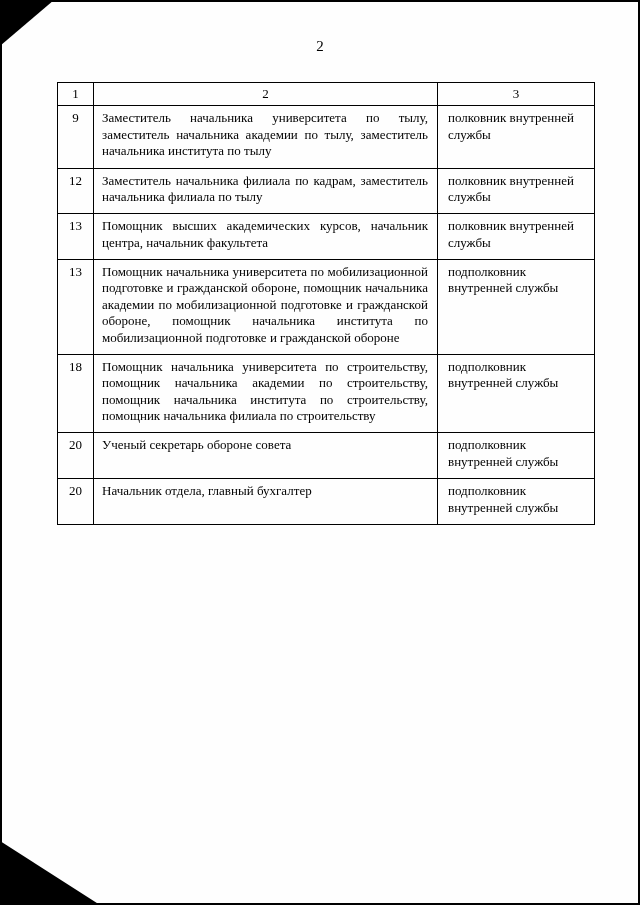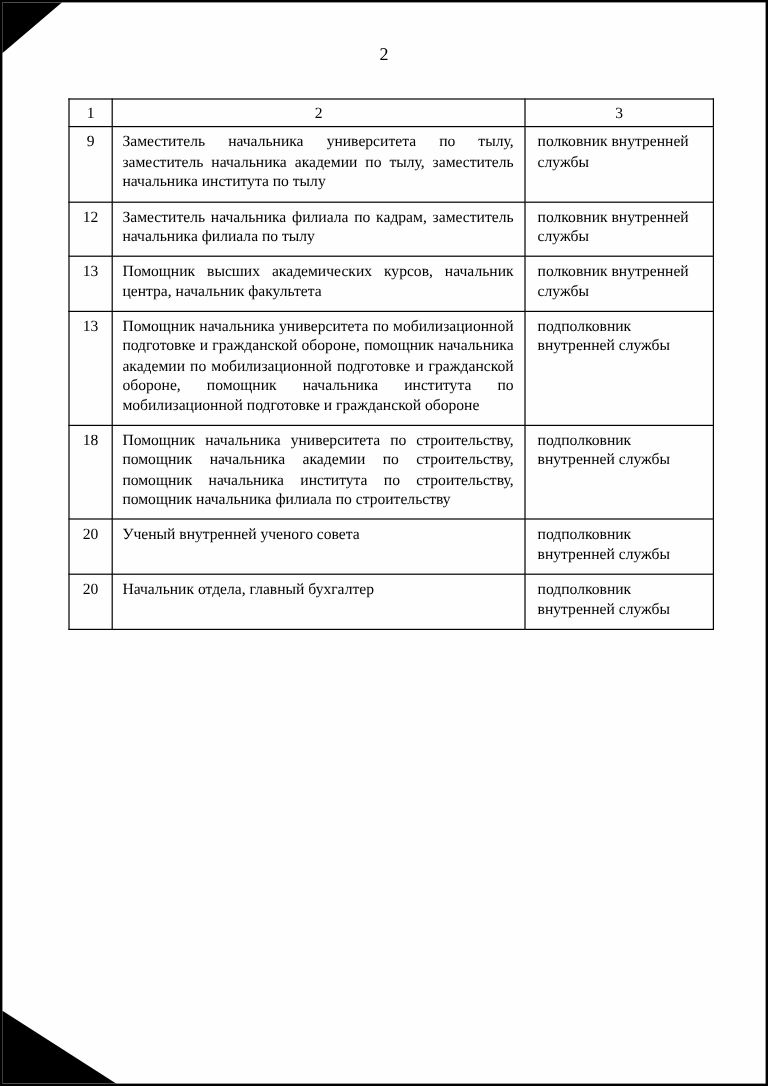--- a/index.html
+++ b/index.html
@@ -119,21 +119,21 @@
           <td class="col-pos">Помощник начальника университета по мобилизационной подготовке и гражданской обороне, помощник начальника академии по мобилизационной подготовке и гражданской обороне, помощник начальника института по мобилизационной подготовке и гражданской обороне</td>
           <td class="col-rank">подполковник внутренней службы</td>
         </tr>
         <tr>
           <td class="col-num">18</td>
           <td class="col-pos">Помощник начальника университета по строительству, помощник начальника академии по строительству, помощник начальника института по строительству, помощник начальника филиала по строительству</td>
           <td class="col-rank">подполковник внутренней службы</td>
         </tr>
         <tr>
           <td class="col-num">20</td>
-          <td class="col-pos">Ученый внутренней ученого совета</td>
+          <td class="col-pos">Ученый секретарь обороне совета</td>
           <td class="col-rank">подполковник внутренней службы</td>
         </tr>
         <tr>
           <td class="col-num">20</td>
           <td class="col-pos">Начальник отдела, главный бухгалтер</td>
           <td class="col-rank">подполковник внутренней службы</td>
         </tr>
       </tbody>
   </table>
 

